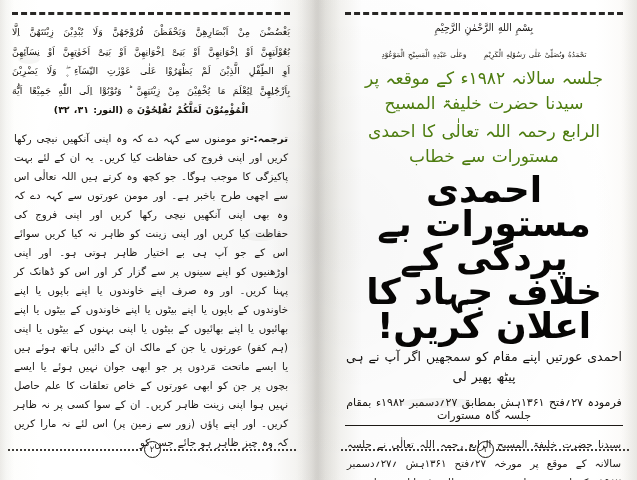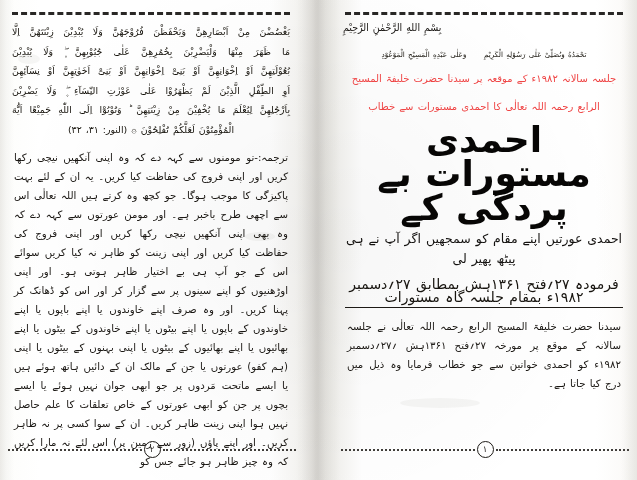--- a/index.html
+++ b/index.html
@@ -96,44 +96,44 @@
 
   
   .txt {
     font-family: "DejaVu Sans", "Liberation Sans", sans-serif;
     color: #191612;
     letter-spacing: 0px;
     word-spacing: 1px;
   }
 
   .bismillah {
-    text-align: left;
+    text-align: center;
     font-size: 9.5px;
     line-height: 12px;
     letter-spacing: 0.3px;
     margin: 2px 0 1px 0;
     color: #1a1714;
     transform: scaleY(1.08);
   }
   .praise {
     text-align: center;
     font-size: 7.2px;
     line-height: 10px;
     letter-spacing: 0.4px;
     margin: 16px 0 6px 0;
     color: #232019;
   }
   .praise span { display: inline-block; padding: 0 7px; }
 
   .headline-sub {
-    font-size: 10px;
+    font-size: 17px;
     line-height: 25px;
     text-align: center;
     margin: 2px 0 3px 0;
-    color: #ef4444;
+    color: #4d7c0f;
   }
 
   .headline-main {
     font-size: 36px;
     line-height: 34px;
     font-weight: bold;
     text-align: center;
     color: #070605;
     margin: 4px 0 4px 0;
     letter-spacing: -0.5px;
@@ -147,21 +147,21 @@
     margin: 4px 0 2px 0;
     color: #141210;
   }
 
   .dateline-wrap {
     margin: 9px 2px 2px 2px;
     border-bottom: 1.4px solid #1d1a16;
     padding-bottom: 3px;
   }
   .dateline {
-    font-size: 14px;
+    font-size: 11px;
     line-height: 13px;
     text-align: center;
     color: #17140f;
   }
 
   .body-para {
     font-size: 10.2px;
     line-height: 19px;
     text-align: justify;
     text-align-last: right;
@@ -172,23 +172,23 @@
   .quran-left {
     font-size: 9.4px;
     line-height: 19.5px;
     text-align: justify;
     text-align-last: center;
     margin: 2px 2px 0 2px;
     color: #131009;
     letter-spacing: 0.2px;
   }
   .quran-left .v { display: block; text-align: justify; text-align-last: justify; }
-  .quran-left .v.last { text-align-last: center; }
-
-  .trans-label { font-weight: normal; }
+  .quran-left .v.last { text-align-last: center; font-weight: bold; }
+
+  .trans-label { font-weight: bold; }
 
   
   .page-foot {
     position: absolute;
     left: 8px;
     right: 8px;
     bottom: 12px;
     display: flex;
     align-items: center;
     direction: ltr;
@@ -239,20 +239,21 @@
       <div class="txt praise">
         <span>نَحْمَدُهُ وَنُصَلِّىْ عَلٰى رَسُوْلِهِ الْكَرِيْمِ</span>
         <span>وَعَلٰى عَبْدِهِ الْمَسِيْحِ الْمَوْعُوْدِ</span>
       </div>
 
       <div class="txt headline-sub">جلسہ سالانہ ۱۹۸۲ء کے موقعہ پر سیدنا حضرت خلیفۃ المسیح</div>
       <div class="txt headline-sub">الرابع رحمہ اللہ تعالٰی کا احمدی مستورات سے خطاب</div>
 
       <div class="txt headline-main">
         <span class="l1">احمدی مستورات بے پردگی کے</span>
+        <span class="l2">خلاف جہاد کا اعلان کریں!</span>
       </div>
 
       <div class="txt tagline">احمدی عورتیں اپنے مقام کو سمجھیں اگر آپ نے ہی پیٹھ پھیر لی</div>
 
       <div class="dateline-wrap">
         <div class="txt dateline">فرمودہ ۲۷؍فتح ۱۳۶۱ہش بمطابق ۲۷؍دسمبر ۱۹۸۲ء بمقام جلسہ گاہ مستورات</div>
       </div>
 
       <div class="txt body-para">سیدنا حضرت خلیفۃ المسیح الرابع رحمہ اللہ تعالٰی نے جلسہ سالانہ کے موقع پر مورخہ ۲۷؍فتح ۱۳۶۱ہش ؍۲۷؍دسمبر ۱۹۸۲ء کو احمدی خواتین سے جو خطاب فرمایا وہ ذیل میں درج کیا جاتا ہے۔</div>
 
@@ -265,21 +266,20 @@
     </div>
   </div>
 
   <div class="sheet sheet-left">
     <div class="pad">
 
       <div class="rule-dashed-top"></div>
 
       <div class="txt quran-left">
         <span class="v">يَغْضُضْنَ مِنْ اَبْصَارِهِنَّ وَيَحْفَظْنَ فُرُوْجَهُنَّ وَلَا يُبْدِيْنَ زِيْنَتَهُنَّ اِلَّا</span>
-        <span class="v">مَا ظَهَرَ مِنْهَا وَلْيَضْرِبْنَ بِخُمُرِهِنَّ عَلٰى جُيُوْبِهِنَّ ۪ۖ وَلَا يُبْدِيْنَ</span>
         <span class="v">بُعُوْلَتِهِنَّ اَوْ اِخْوَانِهِنَّ اَوْ بَنِىْٓ اِخْوَانِهِنَّ اَوْ بَنِىْٓ اَخَوٰتِهِنَّ اَوْ نِسَآئِهِنَّ</span>
         <span class="v">اَوِ الطِّفْلِ الَّذِيْنَ لَمْ يَظْهَرُوْا عَلٰى عَوْرٰتِ النِّسَآءِ ۪ۖ وَلَا يَضْرِبْنَ</span>
         <span class="v">بِاَرْجُلِهِنَّ لِيُعْلَمَ مَا يُخْفِيْنَ مِنْ زِيْنَتِهِنَّ ؕ وَتُوْبُوْٓا اِلَى اللّٰهِ جَمِيْعًا اَيُّهَ</span>
         <span class="v last">الْمُؤْمِنُوْنَ لَعَلَّكُمْ تُفْلِحُوْنَ ۞ (النور: ۳۱، ۳۲)</span>
       </div>
 
       <div class="txt body-para">
         <span class="trans-label">ترجمہ:-</span><span>تو مومنوں سے کہہ دے کہ وہ اپنی آنکھیں نیچی رکھا کریں اور اپنی فروج کی حفاظت کیا کریں۔ یہ ان کے لئے بہت پاکیزگی کا موجب ہوگا۔ جو کچھ وہ کرتے ہیں اللہ تعالٰی اس سے اچھی طرح باخبر ہے۔ اور مومن عورتوں سے کہہ دے کہ وہ بھی اپنی آنکھیں نیچی رکھا کریں اور اپنی فروج کی حفاظت کیا کریں اور اپنی زینت کو ظاہر نہ کیا کریں سوائے اس کے جو آپ ہی بے اختیار ظاہر ہوتی ہو۔ اور اپنی اوڑھنیوں کو اپنے سینوں پر سے گزار کر اور اس کو ڈھانک کر پہنا کریں۔ اور وہ صرف اپنے خاوندوں یا اپنے باپوں یا اپنے خاوندوں کے باپوں یا اپنے بیٹوں یا اپنے خاوندوں کے بیٹوں یا اپنے بھائیوں یا اپنے بھائیوں کے بیٹوں یا اپنی بہنوں کے بیٹوں یا اپنی (ہم کفو) عورتوں یا جن کے مالک ان کے دائیں ہاتھ ہوئے ہیں یا ایسے ماتحت مَردوں پر جو ابھی جوان نہیں ہوئے یا ایسے بچوں پر جن کو ابھی عورتوں کے خاص تعلقات کا علم حاصل نہیں ہوا اپنی زینت ظاہر کریں۔ ان کے سوا کسی پر نہ ظاہر کریں۔ اور اپنے پاؤں (زور سے زمین پر) اس لئے نہ مارا کریں کہ وہ چیز ظاہر ہو جائے جس کو</span>
       </div>
 

